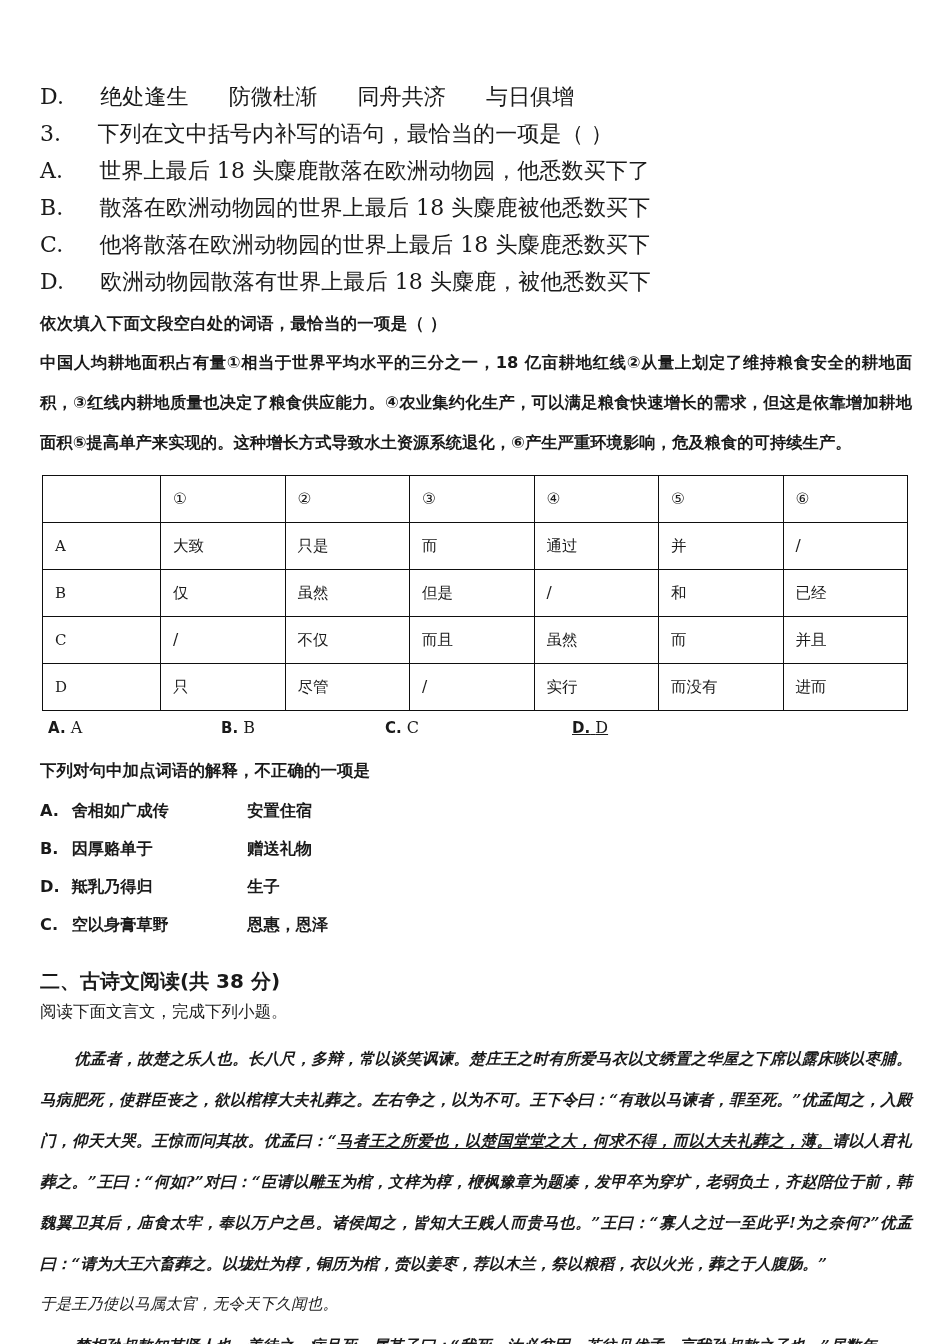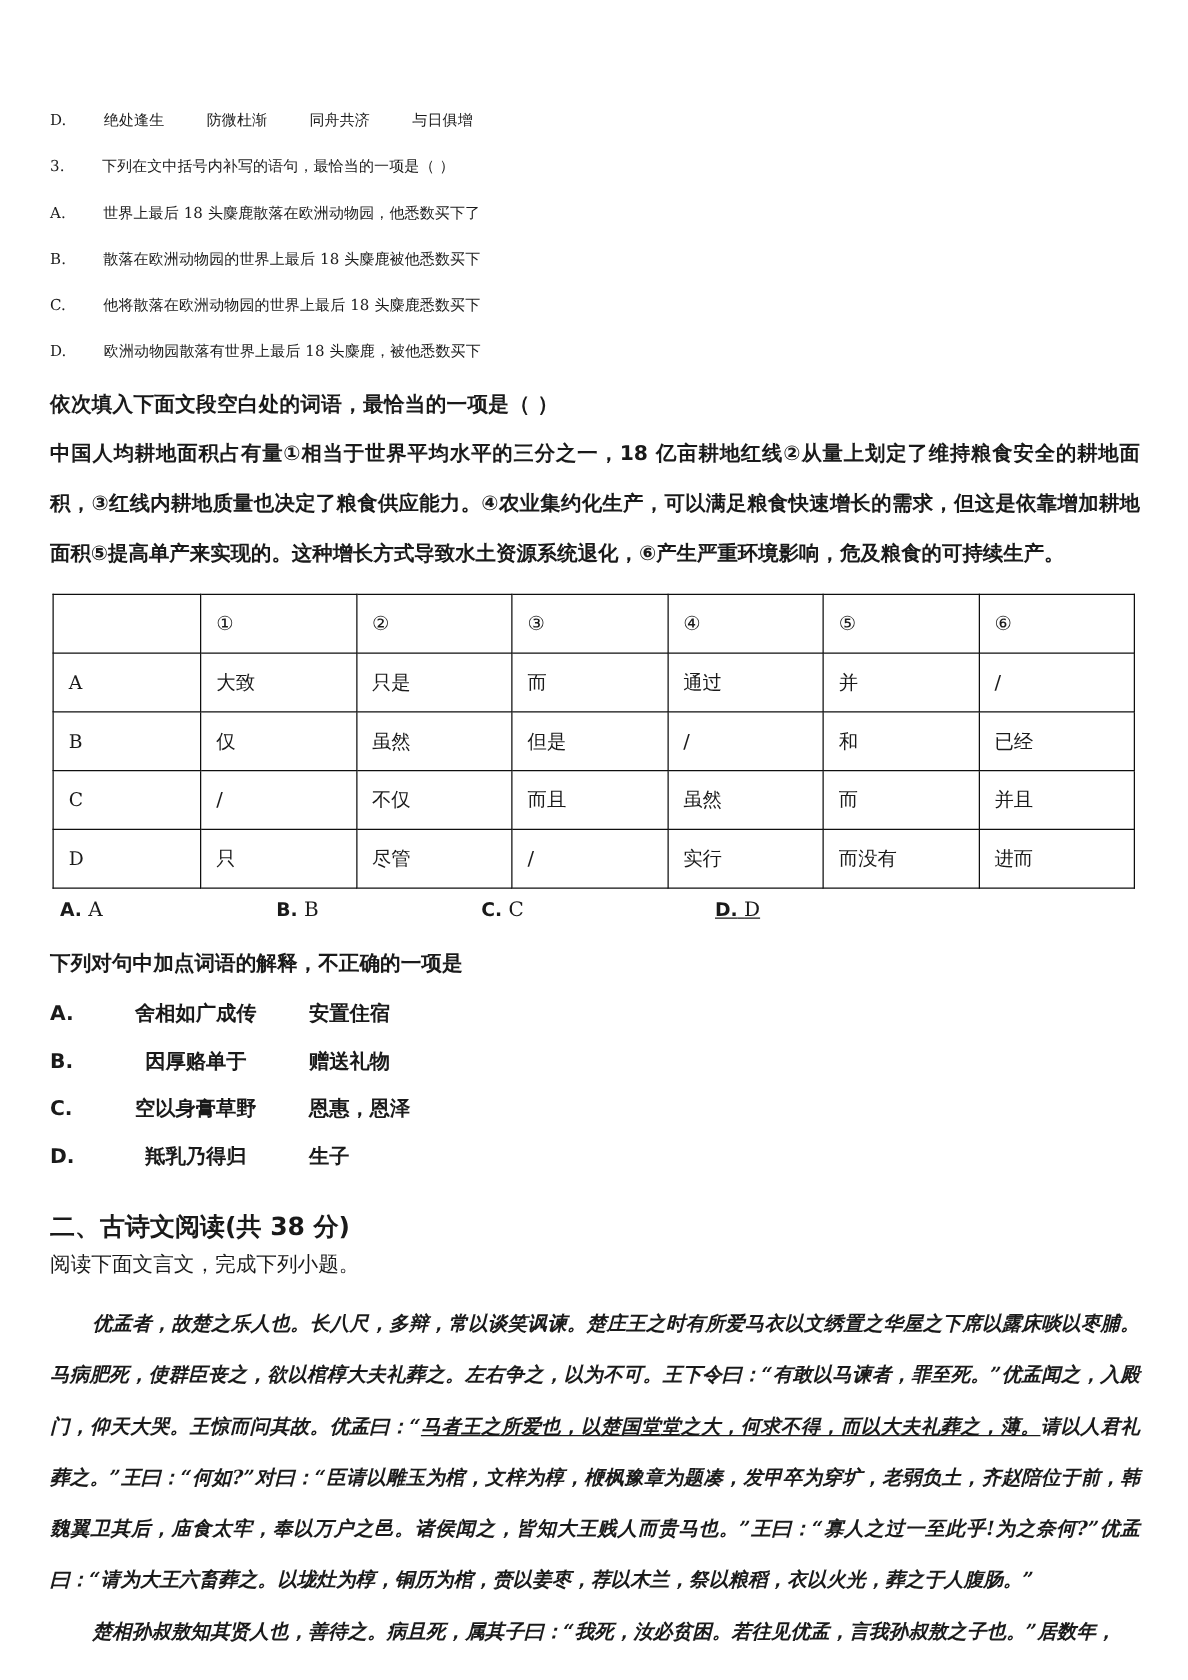--- a/index.html
+++ b/index.html
@@ -14,21 +14,21 @@
   }
   .page {
     position:relative;
     width:950px;
     height:1344px;
     padding:78px 40px 0 40px;
   }
 
   
   .line {
-    font-size:12px;
+    font-size:22px;
     line-height:37px;
     white-space:nowrap;
     letter-spacing:0.1px;
   }
   .opt-label { display:inline-block; }
   .gap-sm { display:inline-block; width:22px; }
   .gap-md { display:inline-block; width:26px; }
 
   
   .song { font-family:"DejaVu Serif","Liberation Serif",serif; }
@@ -102,21 +102,21 @@
   }
 
   .expl-row {
     font-family:"DejaVu Sans","Liberation Sans",sans-serif;
     font-weight:700;
     font-size:16.2px;
     line-height:38px;
     white-space:nowrap;
   }
   .expl-row .tag { display:inline-block; width:26px; }
-  .expl-row .term { display:inline-block; width:170px;text-align:center; }
+  .expl-row .term { display:inline-block; width:170px; }
   .dotted { font-weight:900; }
 
   
   .sec-head {
     font-family:"DejaVu Sans","Liberation Sans",sans-serif;
     font-weight:700;
     font-size:20px;
     line-height:30px;
     margin-top:22px;
   }
@@ -272,31 +272,32 @@
     <span class="tag">A.</span>
     <span class="term"><span class="dotted">舍</span><span>相如广成传</span></span>
     <span>安置住宿</span>
   </div>
   <div class="expl-row">
     <span class="tag">B.</span>
     <span class="term"><span>因厚</span><span class="dotted">赂单于</span></span>
     <span>赠送礼物</span>
   </div>
   <div class="expl-row">
+    <span class="tag">D.</span>
+    <span class="term"><span class="dotted">羝乳</span><span>乃得归</span></span>
+    <span>生子</span>
+  </div>
+  <div class="expl-row">
     <span class="tag">C.</span>
     <span class="term"><span>空以身</span><span class="dotted">膏草野</span></span>
     <span>恩惠，恩泽</span>
   </div>
-  <div class="expl-row">
-    <span class="tag">D.</span>
-    <span class="term"><span class="dotted">羝乳</span><span>乃得归</span></span>
-    <span>生子</span>
-  </div>
 
   <div class="sec-head">二、古诗文阅读(共 38 分)</div>
   <div class="sec-sub">阅读下面文言文，完成下列小题。</div>
 
   <div class="cc-block">
     <div class="cc indent" id="pp1"><span>优孟者，故楚之乐人也。长八尺，多辩，常以谈笑讽谏。楚庄王之时有所爱马衣以文绣置之华屋之下席以露床啖以枣脯。马病肥死，使群臣丧之，欲以棺椁大夫礼葬之。左右争之，以为不可。王下令曰：“有敢以马谏者，罪至死。”优孟闻之，入殿门，仰天大哭。王惊而问其故。优孟曰：“</span><u>马者王之所爱也，以楚国堂堂之大，何求不得，而以大夫礼葬之，薄。</u><span>请以人君礼葬之。”王曰：“何如?”对曰：“臣请以雕玉为棺，文梓为椁，楩枫豫章为题凑，发甲卒为穿圹，老弱负土，齐赵陪位于前，韩魏翼卫其后，庙食太牢，奉以万户之邑。诸侯闻之，皆知大王贱人而贵马也。”王曰：“寡人之过一至此乎!为之奈何?”优孟曰：“请为大王六畜葬之。以垅灶为椁，铜历为棺，赍以姜枣，荐以木兰，祭以粮稻，衣以火光，葬之于人腹肠。”</span></div>
+    <div class="cc" id="pp2"><span>于是王乃使以马属太官，无令天下久闻也。</span></div>
     <div class="cc indent" id="pp3"><span>楚相孙叔敖知其贤人也，善待之。病且死，属其子曰：“我死，汝必贫困。若往见优孟，言我孙叔敖之子也。”居数年，</span></div>
   </div>
 
 </div>
 
 </body></html>

